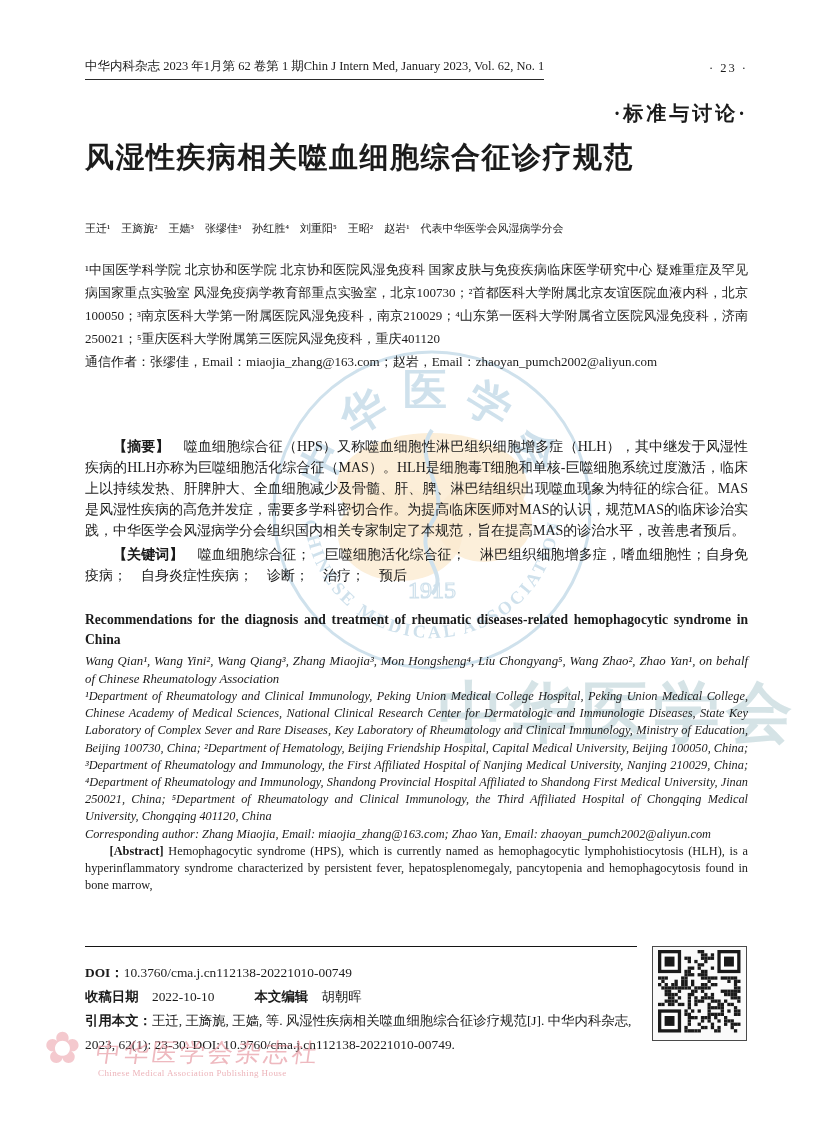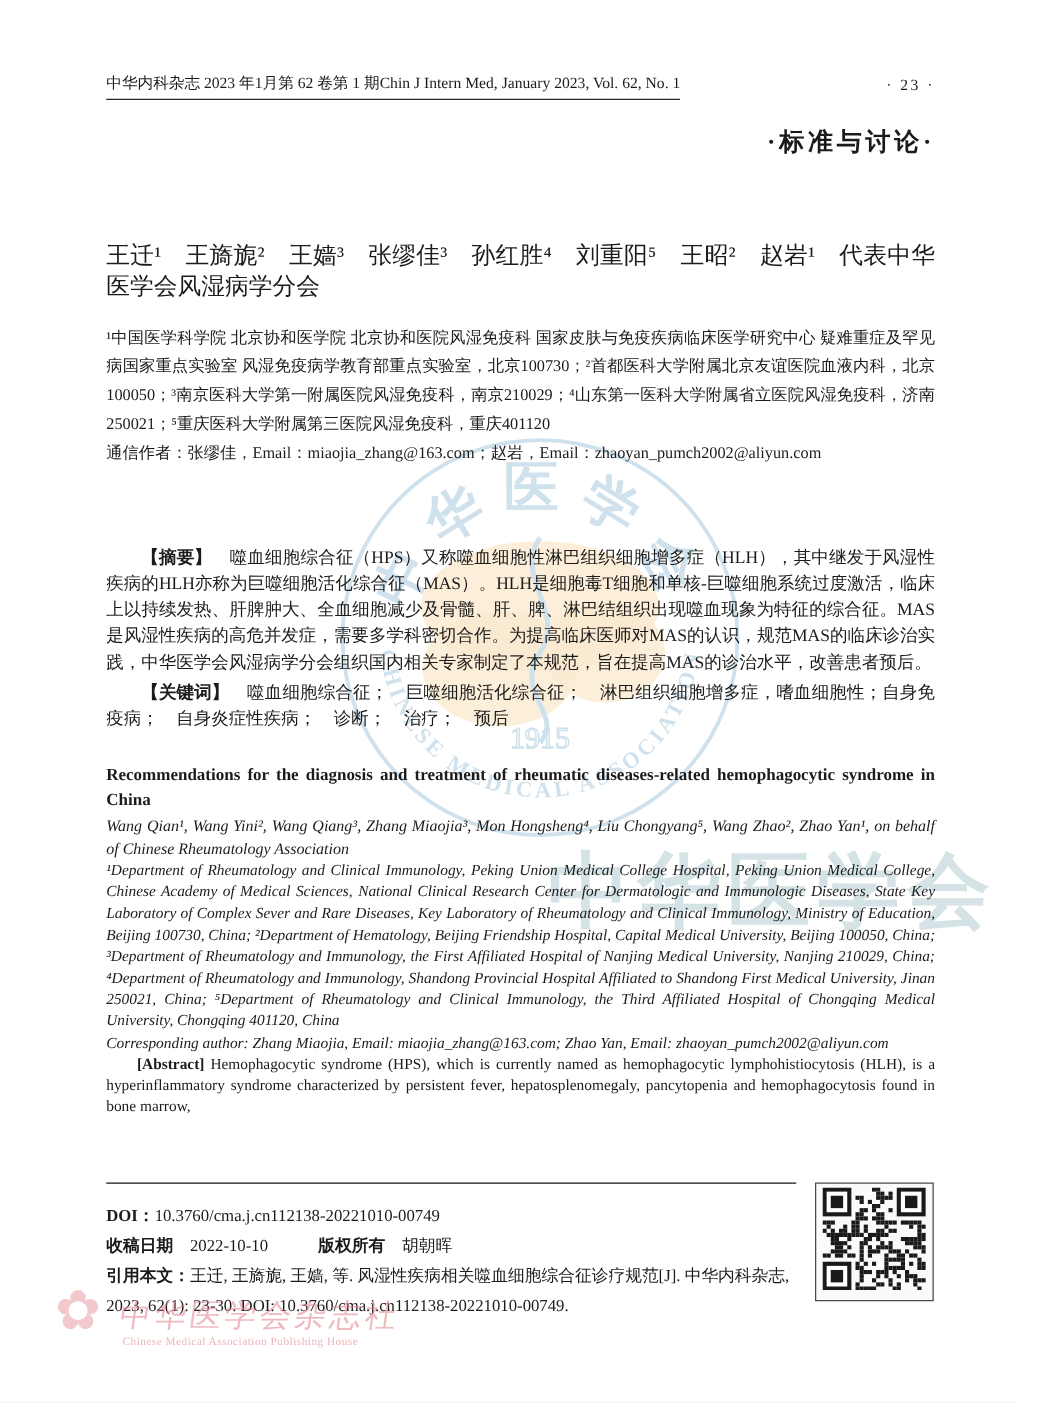--- a/index.html
+++ b/index.html
@@ -12,21 +12,21 @@
   .jheader{top:58px;display:flex;justify-content:space-between;align-items:flex-end;font-size:12.5px;}
   .jheader .main{border-bottom:1.3px solid #2a2a2a;padding-bottom:4px;}
   .jheader .cn{}
   .pagenum{padding-bottom:4px;letter-spacing:2px;}
 
   .section-label{right:85px;top:100px;font-size:20px;font-weight:700;letter-spacing:3px;}
 
   .title{top:138px;font-size:29px;font-weight:700;letter-spacing:1.5px;
          font-family:"Liberation Sans","DejaVu Sans",sans-serif;}
 
-  .authors-cn{top:192px;font-size:19px;line-height:25px;text-align:justify;}
+  .authors-cn{top:216px;font-size:11px;line-height:25px;text-align:justify;}
 
   .affil-cn{top:258px;font-size:13px;line-height:23px;text-align:justify;}
   .affil-cn p{margin:0;}
 
   .cn-abstract{top:436px;font-size:14px;line-height:21px;text-align:justify;}
   .cn-abstract p{margin:0;text-indent:2em;}
   .cn-abstract .kw{margin-top:3px;}
   .lbl{font-weight:700;}
 
   .en-block{top:610px;font-size:12.3px;line-height:17.2px;text-align:justify;}
@@ -87,20 +87,21 @@
 
   <div class="abs col jheader">
     <div class="main">
       <span class="cn">中华内科杂志 2023 年1月第 62 卷第 1 期</span><span>Chin J Intern Med, January 2023, Vol. 62, No. 1</span>
     </div>
     <div class="pagenum">· 23 ·</div>
   </div>
 
   <div class="abs section-label">·标准与讨论·</div>
 
+  <h1 class="abs col title" style="margin:0">风湿性疾病相关噬血细胞综合征诊疗规范</h1>
 
   <div class="abs col authors-cn">王迁¹　王旖旎²　王嫱³　张缪佳³　孙红胜⁴　刘重阳⁵　王昭²　赵岩¹　代表中华医学会风湿病学分会</div>
 
   <div class="abs col affil-cn">
     <p>¹中国医学科学院 北京协和医学院 北京协和医院风湿免疫科 国家皮肤与免疫疾病临床医学研究中心 疑难重症及罕见病国家重点实验室 风湿免疫病学教育部重点实验室，北京100730；²首都医科大学附属北京友谊医院血液内科，北京100050；³南京医科大学第一附属医院风湿免疫科，南京210029；⁴山东第一医科大学附属省立医院风湿免疫科，济南250021；⁵重庆医科大学附属第三医院风湿免疫科，重庆401120</p>
     <p>通信作者：张缪佳，Email：miaojia_zhang@163.com；赵岩，Email：zhaoyan_pumch2002@aliyun.com</p>
   </div>
 
   <div class="abs col cn-abstract">
     <p><span class="lbl">【摘要】</span><span>　噬血细胞综合征（HPS）又称噬血细胞性淋巴组织细胞增多症（HLH），其中继发于风湿性疾病的HLH亦称为巨噬细胞活化综合征（MAS）。HLH是细胞毒T细胞和单核-巨噬细胞系统过度激活，临床上以持续发热、肝脾肿大、全血细胞减少及骨髓、肝、脾、淋巴结组织出现噬血现象为特征的综合征。MAS是风湿性疾病的高危并发症，需要多学科密切合作。为提高临床医师对MAS的认识，规范MAS的临床诊治实践，中华医学会风湿病学分会组织国内相关专家制定了本规范，旨在提高MAS的诊治水平，改善患者预后。</span></p>
@@ -112,21 +113,21 @@
     <p class="en-authors">Wang Qian¹, Wang Yini², Wang Qiang³, Zhang Miaojia³, Mon Hongsheng⁴, Liu Chongyang⁵, Wang Zhao², Zhao Yan¹, on behalf of Chinese Rheumatology Association</p>
     <p class="en-affil">¹Department of Rheumatology and Clinical Immunology, Peking Union Medical College Hospital, Peking Union Medical College, Chinese Academy of Medical Sciences, National Clinical Research Center for Dermatologic and Immunologic Diseases, State Key Laboratory of Complex Sever and Rare Diseases, Key Laboratory of Rheumatology and Clinical Immunology, Ministry of Education, Beijing 100730, China; ²Department of Hematology, Beijing Friendship Hospital, Capital Medical University, Beijing 100050, China; ³Department of Rheumatology and Immunology, the First Affiliated Hospital of Nanjing Medical University, Nanjing 210029, China; ⁴Department of Rheumatology and Immunology, Shandong Provincial Hospital Affiliated to Shandong First Medical University, Jinan 250021, China; ⁵Department of Rheumatology and Clinical Immunology, the Third Affiliated Hospital of Chongqing Medical University, Chongqing 401120, China</p>
     <p class="en-corr">Corresponding author: Zhang Miaojia, Email: miaojia_zhang@163.com; Zhao Yan, Email: zhaoyan_pumch2002@aliyun.com</p>
     <p class="en-abstract"><span class="lbl">[Abstract]</span><span>  Hemophagocytic syndrome (HPS), which is currently named as hemophagocytic lymphohistiocytosis (HLH), is a hyperinflammatory syndrome characterized by persistent fever, hepatosplenomegaly, pancytopenia and hemophagocytosis found in bone marrow,</span></p>
   </div>
 
   <div class="abs rule"></div>
 
   <div class="abs footer">
     <p><span class="lbl">DOI：</span><span>10.3760/cma.j.cn112138-20221010-00749</span></p>
-    <p><span class="lbl">收稿日期</span>　<span>2022-10-10</span>　　　<span class="lbl">版权所有</span>　<span>胡朝晖</span></p>
+    <p><span class="lbl">收稿日期</span>　<span>2022-10-10</span>　　　<span class="lbl">本文编辑</span>　<span>胡朝晖</span></p>
     <p><span class="lbl">引用本文：</span><span>王迁, 王旖旎, 王嫱, 等. 风湿性疾病相关噬血细胞综合征诊疗规范[J]. 中华内科杂志, 2023, 62(1): 23-30. DOI: 10.3760/cma.j.cn112138-20221010-00749.</span></p>
   </div>
 
   <div class="abs qr-box">
     <div><svg width="82.5" height="82.5" xmlns="http://www.w3.org/2000/svg">
           <rect x="39.599999999999994" y="0" width="3.3" height="3.3" fill="#1a1a1a"></rect>
           <rect x="42.9" y="0" width="3.3" height="3.3" fill="#1a1a1a"></rect>
           <rect x="42.9" y="3.3" width="3.3" height="3.3" fill="#1a1a1a"></rect>
           <rect x="46.199999999999996" y="3.3" width="3.3" height="3.3" fill="#1a1a1a"></rect>
           <rect x="52.8" y="3.3" width="3.3" height="3.3" fill="#1a1a1a"></rect>

